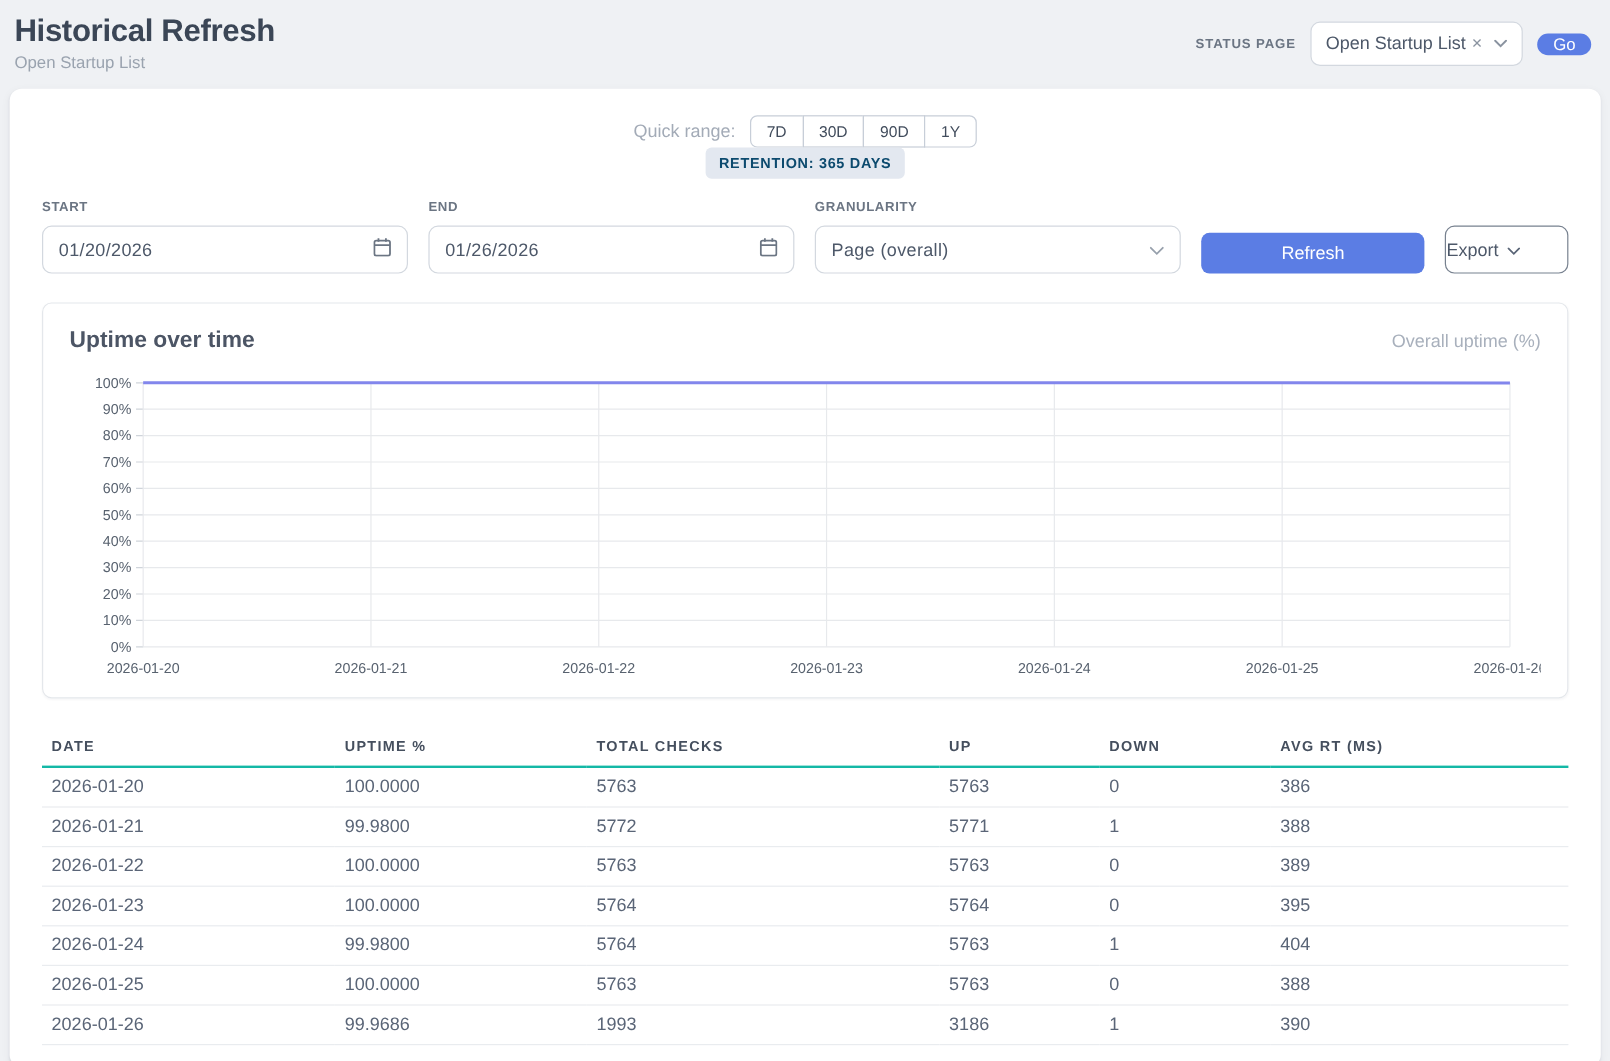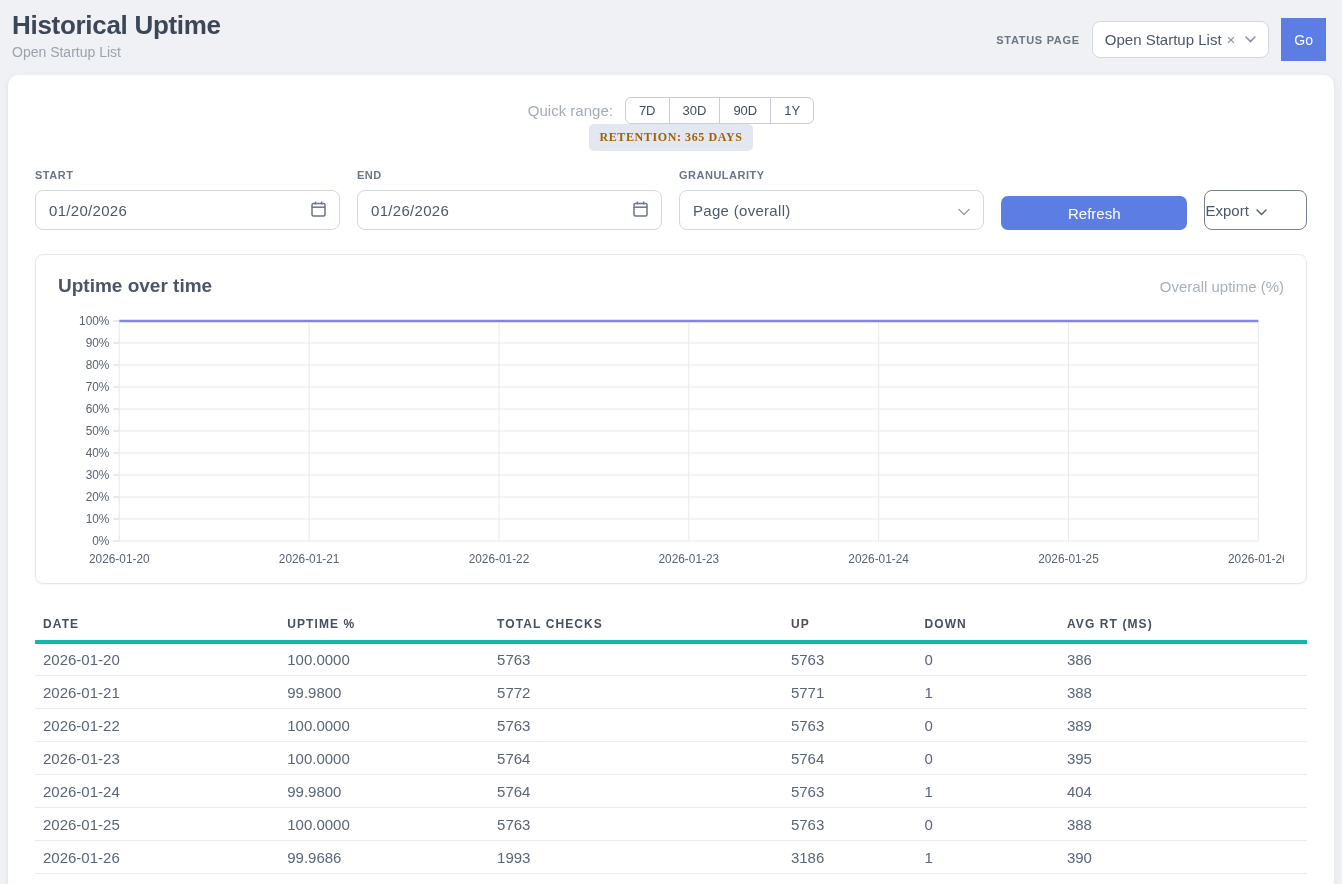--- a/index.html
+++ b/index.html
@@ -20,22 +20,22 @@
   .header-right { display: flex; align-items: center; gap: 12px; margin-top: 8px; }
   .status-label { font-size: 11px; font-weight: 700; color: #6b7583; letter-spacing: 0.7px; }
   .status-select {
     display: flex; align-items: center; gap: 4px;
     background: #fff; border: 1px solid #d3d8df; border-radius: 8px;
     height: 37px; padding: 0 12px; font-size: 15px; color: #4d5869; cursor: pointer;
   }
   .clear-x { color: #8a93a0; font-size: 15px; margin-left: 1px; }
   .chev { margin-left: 6px; display: inline-flex; }
   .go-btn {
-    background: #5b7de4; color: #fff; border: none; border-radius: 0;
-    height: 43px; padding: 0 13px; font-size: 14px; cursor: pointer;
+    background: #5b7de4; color: #fff; border: none; border-radius: 14px;
+    height: 18px; padding: 0 13px; font-size: 14px; cursor: pointer;
   }
 
   
   .card {
     background: #fff; margin: 4px 8px 8px 8px; border-radius: 10px;
     box-shadow: 0 1px 2px rgba(25,35,55,.07), 0 2px 8px rgba(25,35,55,.05);
     padding: 22px 27px 18px 27px;
     min-height: 798px;
   }
 
@@ -44,22 +44,22 @@
   .quick-label { font-size: 15px; color: #a3abb7; }
   .seg { display: flex; }
   .seg button {
     background: #fff; border: 1px solid #c7ced8; color: #414c5c;
     font-size: 13px; font-family: inherit; height: 27px; padding: 0 13px;
     margin-left: -1px; cursor: pointer;
   }
   .seg button:first-child { border-radius: 6px 0 0 6px; margin-left: 0; }
   .seg button:last-child { border-radius: 0 6px 6px 0; }
   .badge {
-    background: #e3e8f0; color: #a16207; font-size: 12px; font-weight: 700;
-    letter-spacing: 0.6px; padding: 6px 11px; border-radius: 5px; font-family: Liberation Serif, serif;
+    background: #e3e8f0; color: #0c4a6e; font-size: 12px; font-weight: 700;
+    letter-spacing: 0.6px; padding: 6px 11px; border-radius: 5px;
   }
 
   .fields { display: flex; align-items: flex-end; gap: 17px; }
   .field { display: flex; flex-direction: column; }
   .field-label {
     font-size: 11px; font-weight: 700; color: #6b7583;
     letter-spacing: 0.5px; margin-bottom: 9px;
   }
   .input-box {
     width: 305px; height: 40px; border: 1px solid #d3d8df; border-radius: 8px;
@@ -84,33 +84,33 @@
   }
   .chart-head { display: flex; justify-content: space-between; align-items: center; margin-bottom: 14px; }
   .chart-title { font-size: 19px; font-weight: 700; color: #4c5565; }
   .chart-legend { font-size: 15px; color: #a8b0bc; }
   .chart-svg { display: block; width: 100%; }
 
   
   table { width: 100%; border-collapse: collapse; margin-top: 24px; }
   th {
     text-align: left; font-size: 12px; font-weight: 700; color: #454f5e;
-    letter-spacing: 1.1px; padding: 9px 8px; border-bottom: 4px solid #14b8a6;
+    letter-spacing: 1.1px; padding: 9px 8px; border-bottom: 2px solid #14b8a6;
   }
   td {
     font-size: 15px; color: #5a6577; padding: 7px 8px; height: 33px;
     border-bottom: 1px solid #e9ecef;
   }
 </style>
 </head>
 <body>
 
 <div class="page-header">
   <div>
-    <div class="page-title">Historical Uptime</div>
+    <div class="page-title">Historical Refresh</div>
     <div class="page-subtitle">Open Startup List</div>
   </div>
   <div class="header-right">
     <span class="status-label">STATUS PAGE</span>
     <div class="status-select">
       <span>Open Startup List</span>
       <span class="clear-x">×</span>
       <span class="chev">
         <svg width="11" height="7" viewBox="0 0 11 7">
             <path d="M1 1 L5.5 5.5 L10 1" fill="none" stroke="#8a93a0" stroke-width="1.6" stroke-linecap="round"></path>

